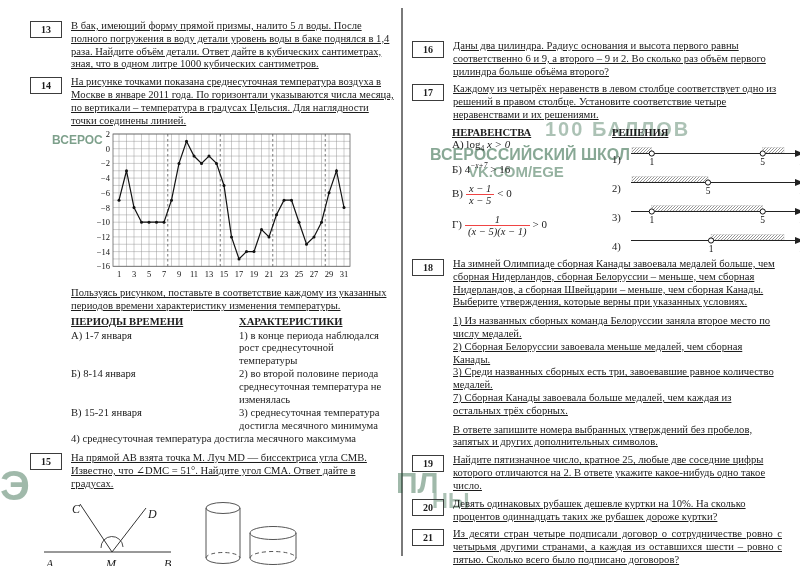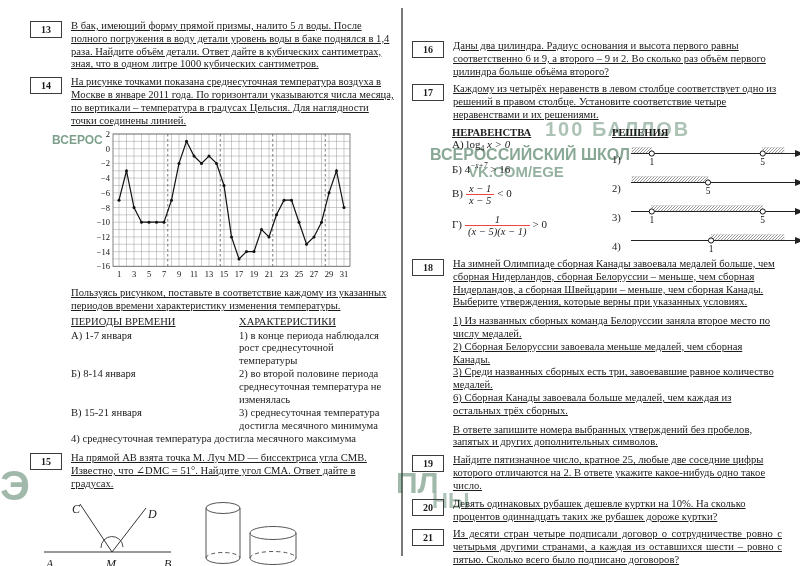--- a/index.html
+++ b/index.html
@@ -13,21 +13,21 @@
   .qnum{flex:none;width:30px;height:15px;border:1.2px solid #3c3c3c;font-weight:bold;font-size:10px;
         display:flex;align-items:center;justify-content:center;margin-right:9px;margin-top:1px;}
   .qbody{flex:1;font-size:10.6px;line-height:1.21;}
   .qbody p{margin:0 0 0 0;text-decoration:underline;}
   .gap{height:6px;}
   .justify{text-align:justify;}
   
   .chart-wrap{margin:2px 0 2px 18px;}
   
   .mtable{margin-top:3px;font-size:10.6px;line-height:1.19;}
-  .mhead{display:flex;font-weight:normal;margin-bottom:1px;}
+  .mhead{display:flex;font-weight:bold;margin-bottom:1px;}
   .mhead span{text-decoration:underline;}
   .mrow{display:flex;margin-bottom:1px;}
   .mcol1{flex:none;width:168px;}
   .mcol2{flex:1;}
   
   .figs{display:flex;margin-top:6px;margin-left:6px;}
   
   .ineq-block{display:flex;margin:3px 0 4px 40px;}
   .ineq-left{flex:none;width:160px;font-size:11px;}
   .ineq-right{flex:1;}
@@ -365,21 +365,21 @@
     </div>
 
     <div class="problem">
       <div class="qnum">18</div>
       <div class="qbody">
         <p>На зимней Олимпиаде сборная Канады завоевала медалей больше, чем сборная Нидерландов, сборная Белоруссии – меньше, чем сборная Нидерландов, а сборная Швейцарии – меньше, чем сборная Канады. Выберите утверждения, которые верны при указанных условиях.</p>
         <div class="gap"></div>
         <p>1) Из названных сборных команда Белоруссии заняла второе место по числу медалей.</p>
         <p>2) Сборная Белоруссии завоевала меньше медалей, чем сборная Канады.</p>
         <p>3) Среди названных сборных есть три, завоевавшие равное количество медалей.</p>
-        <p>6) Сборная Канады завоевала больше медалей, чем каждая из остальных трёх сборных.</p>
+        <p>7) Сборная Канады завоевала больше медалей, чем каждая из остальных трёх сборных.</p>
         <div class="gap"></div>
         <p>В ответе запишите номера выбранных утверждений без пробелов, запятых и других дополнительных символов.</p>
       </div>
     </div>
 
     <div class="problem">
       <div class="qnum">19</div>
       <div class="qbody">
           <p>Найдите пятизначное число, кратное 25, любые две соседние цифры которого отличаются на 2. В ответе укажите какое-нибудь одно такое число.</p>
         </div>

